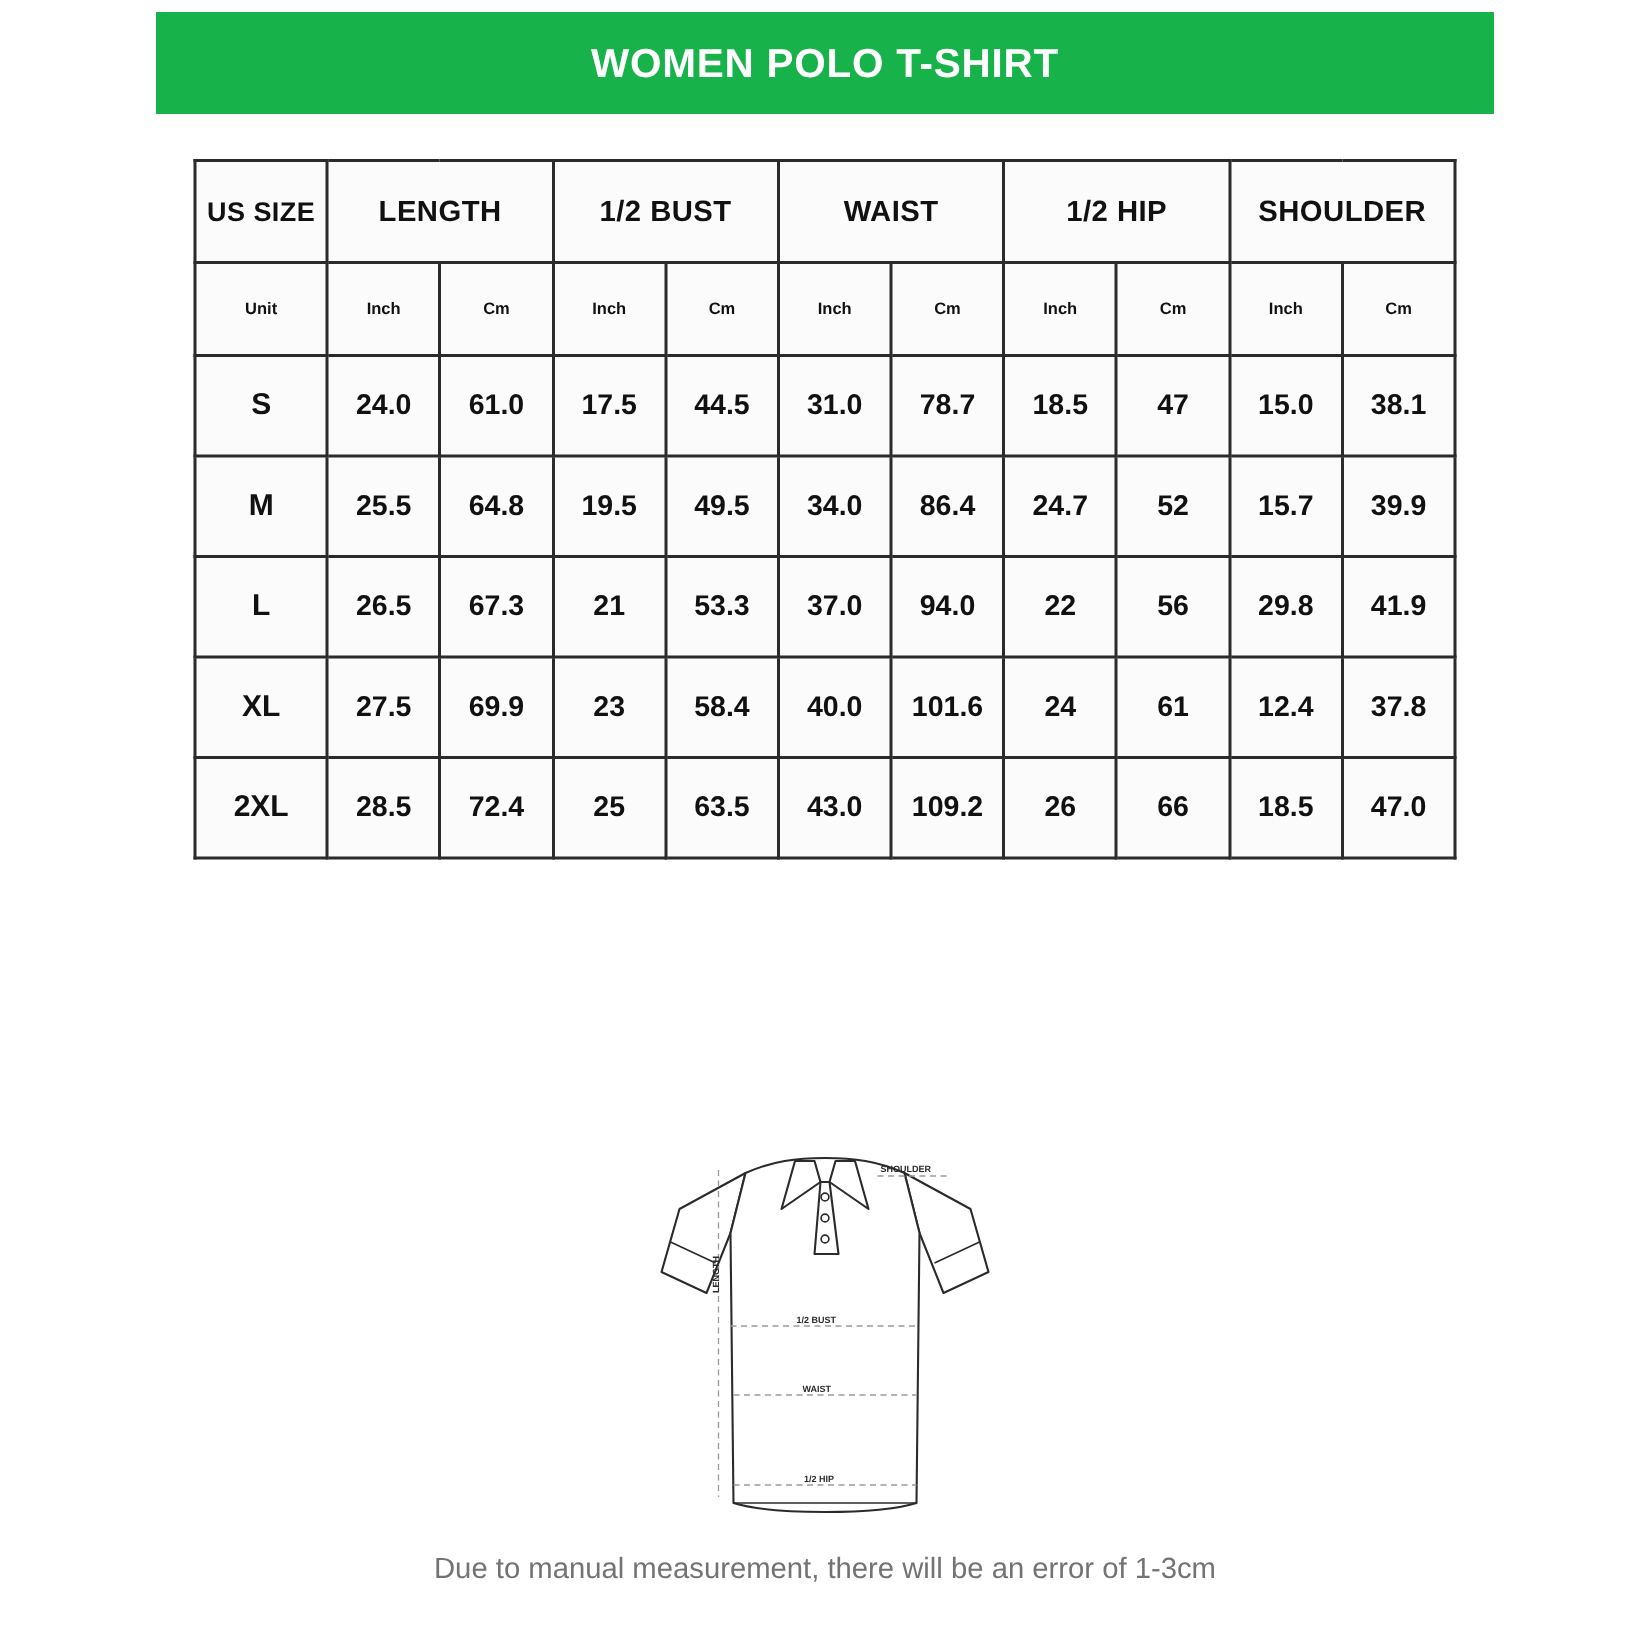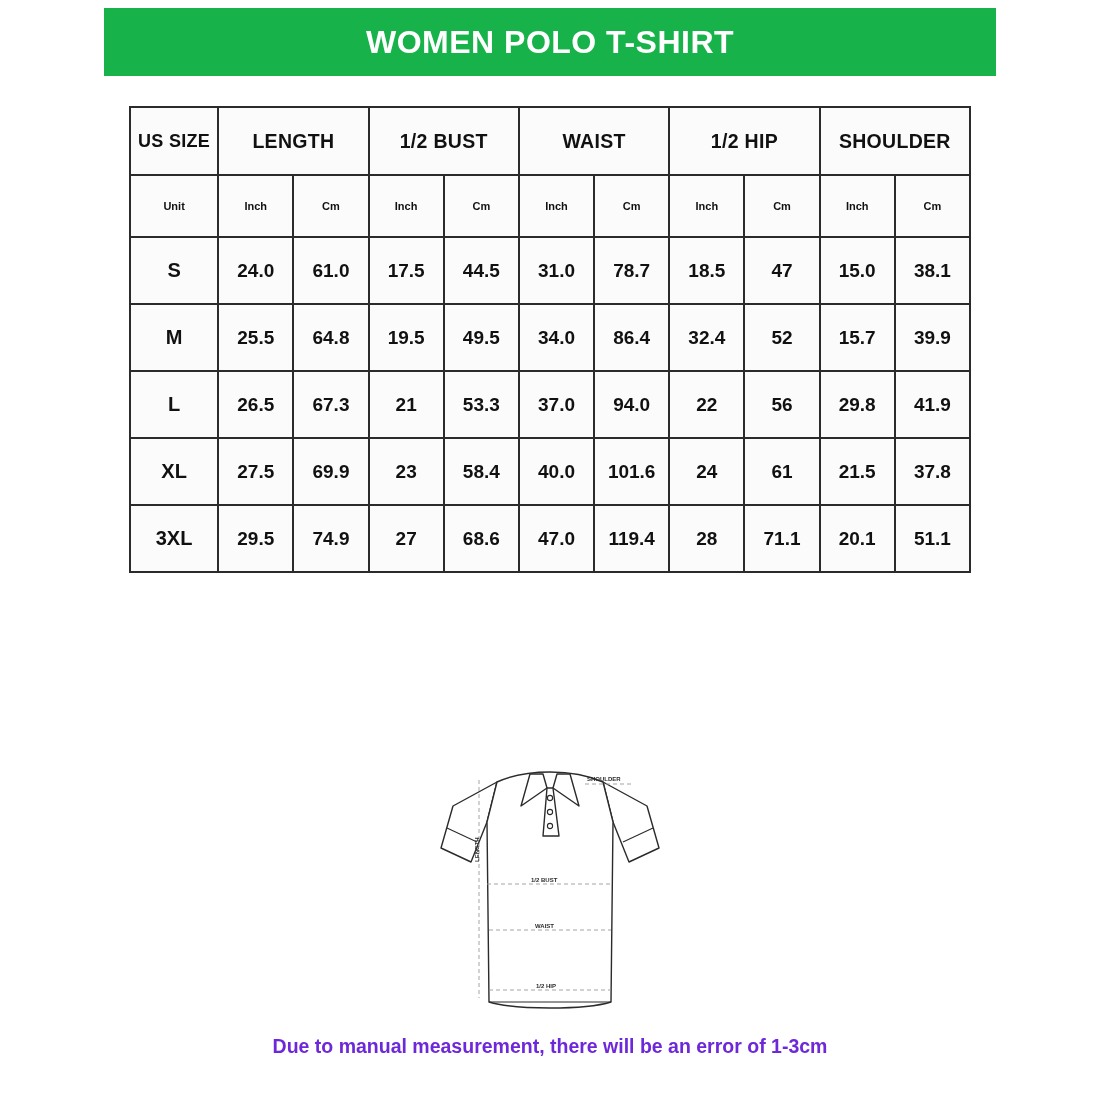--- a/index.html
+++ b/index.html
@@ -28,21 +28,21 @@
     top: 8px;
     width: 892px;
     height: 68px;
     background: #17b34a;
     display: flex;
     align-items: center;
     justify-content: center;
   }
   .banner-title {
     color: #ffffff;
-    font-size: 32px;
+    font-size: 27px;
     font-weight: bold;
     letter-spacing: 0.5px;
     white-space: nowrap;
   }
 
   
   .table-wrap {
     position: absolute;
     left: 129px;
     top: 106px;
@@ -102,23 +102,23 @@
     display: block;
   }
 
   
   .note {
     position: absolute;
     left: 0;
     top: 1035px;
     width: 1100px;
     text-align: center;
-    color: #6d28d9;
+    color: #737373;
     font-size: 19.5px;
-    font-weight: bold;
+    font-weight: normal;
   }
 </style>
 </head>
 <body>
 
 <div class="page">
 
   <div class="banner">
     <div class="banner-title">WOMEN POLO T-SHIRT</div>
   </div>
@@ -175,21 +175,21 @@
           <td>38.1</td>
         </tr>
         <tr class="data-row">
           <td class="size-label">M</td>
           <td>25.5</td>
           <td>64.8</td>
           <td>19.5</td>
           <td>49.5</td>
           <td>34.0</td>
           <td>86.4</td>
-          <td>32.4</td>
+          <td>24.7</td>
           <td>52</td>
           <td>15.7</td>
           <td>39.9</td>
         </tr>
         <tr class="data-row">
           <td class="size-label">L</td>
           <td>26.5</td>
           <td>67.3</td>
           <td>21</td>
           <td>53.3</td>
@@ -203,35 +203,35 @@
         <tr class="data-row">
           <td class="size-label">XL</td>
           <td>27.5</td>
           <td>69.9</td>
           <td>23</td>
           <td>58.4</td>
           <td>40.0</td>
           <td>101.6</td>
           <td>24</td>
           <td>61</td>
-          <td>21.5</td>
+          <td>12.4</td>
           <td>37.8</td>
         </tr>
         <tr class="data-row">
-          <td class="size-label">3XL</td>
-          <td>29.5</td>
-          <td>74.9</td>
-          <td>27</td>
-          <td>68.6</td>
+          <td class="size-label">2XL</td>
+          <td>28.5</td>
+          <td>72.4</td>
+          <td>25</td>
+          <td>63.5</td>
+          <td>43.0</td>
+          <td>109.2</td>
+          <td>26</td>
+          <td>66</td>
+          <td>18.5</td>
           <td>47.0</td>
-          <td>119.4</td>
-          <td>28</td>
-          <td>71.1</td>
-          <td>20.1</td>
-          <td>51.1</td>
         </tr>
       </tbody>
     </table>
   </div>
 
   <div class="shirt-wrap">
     <svg class="shirt-svg" width="230" height="258" viewBox="0 0 230 258">
       <g fill="#ffffff" stroke="#2b2b2b" stroke-width="1.4" stroke-linejoin="round">
 
         <path d="M62 20 L18 44 L6 86 L36 100 L52 60 Z"></path>

